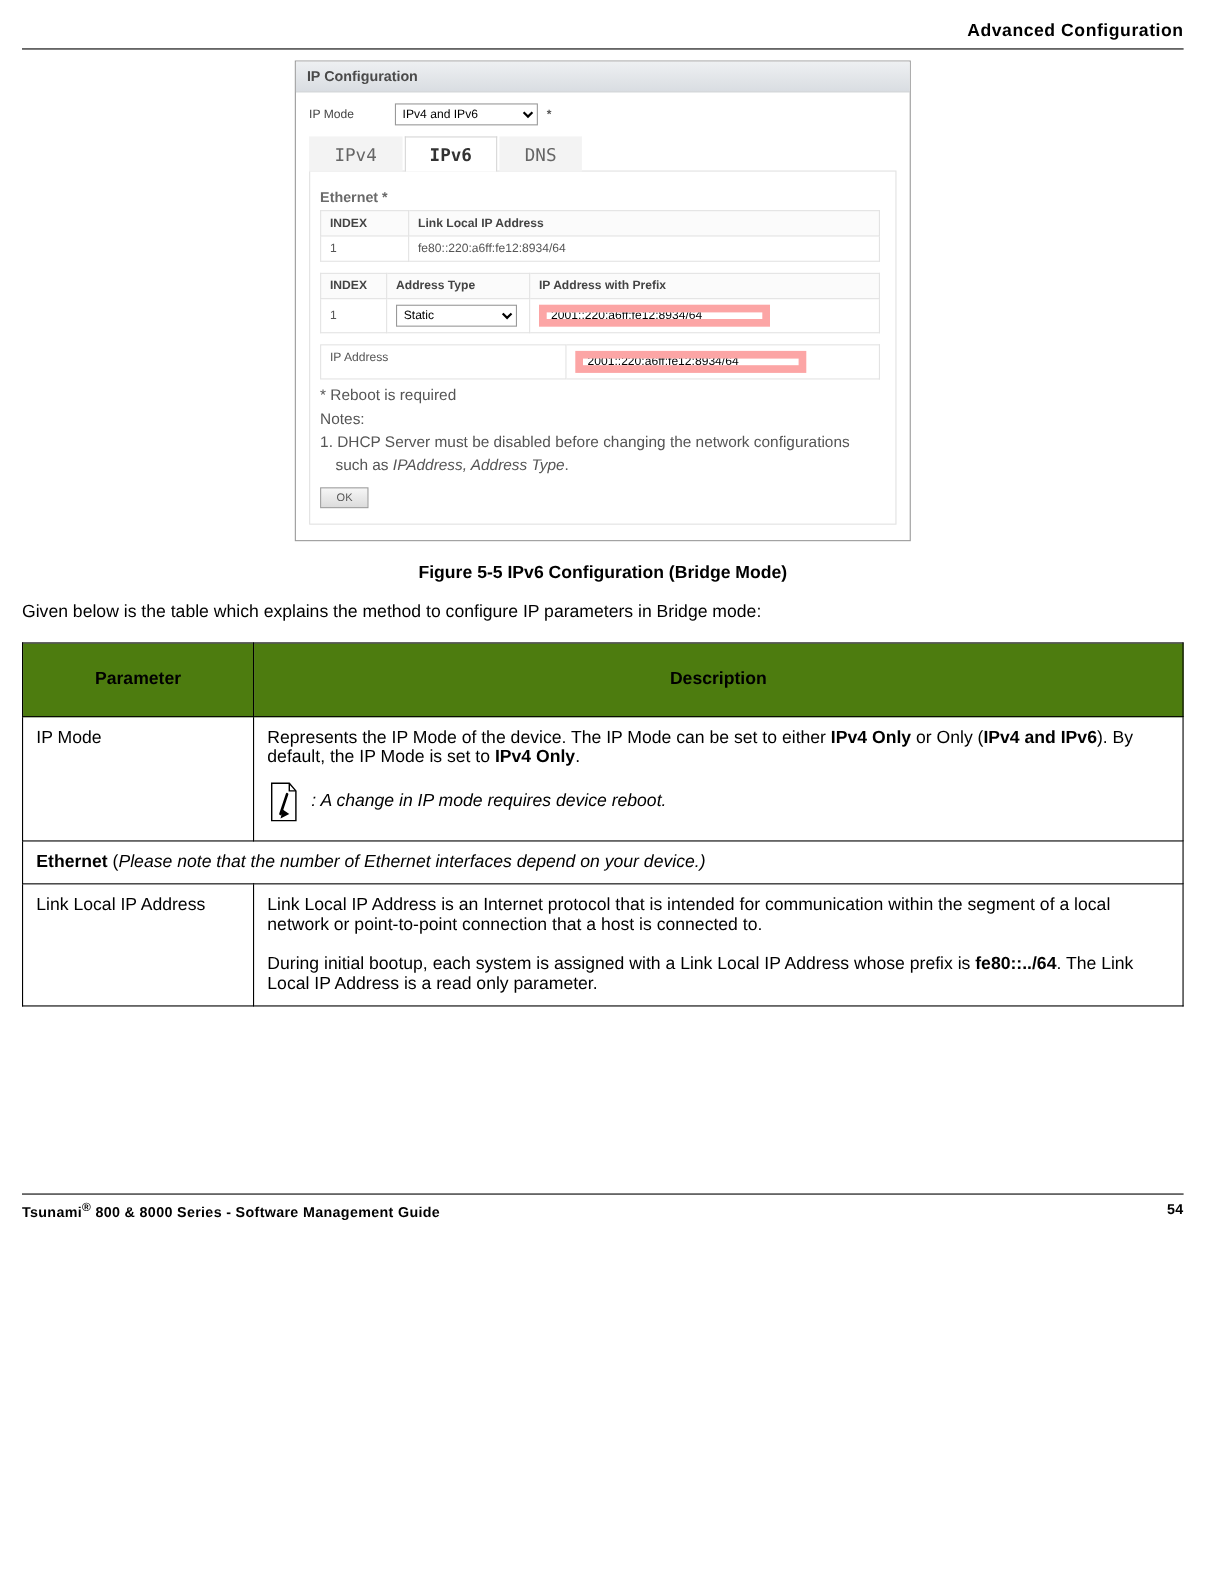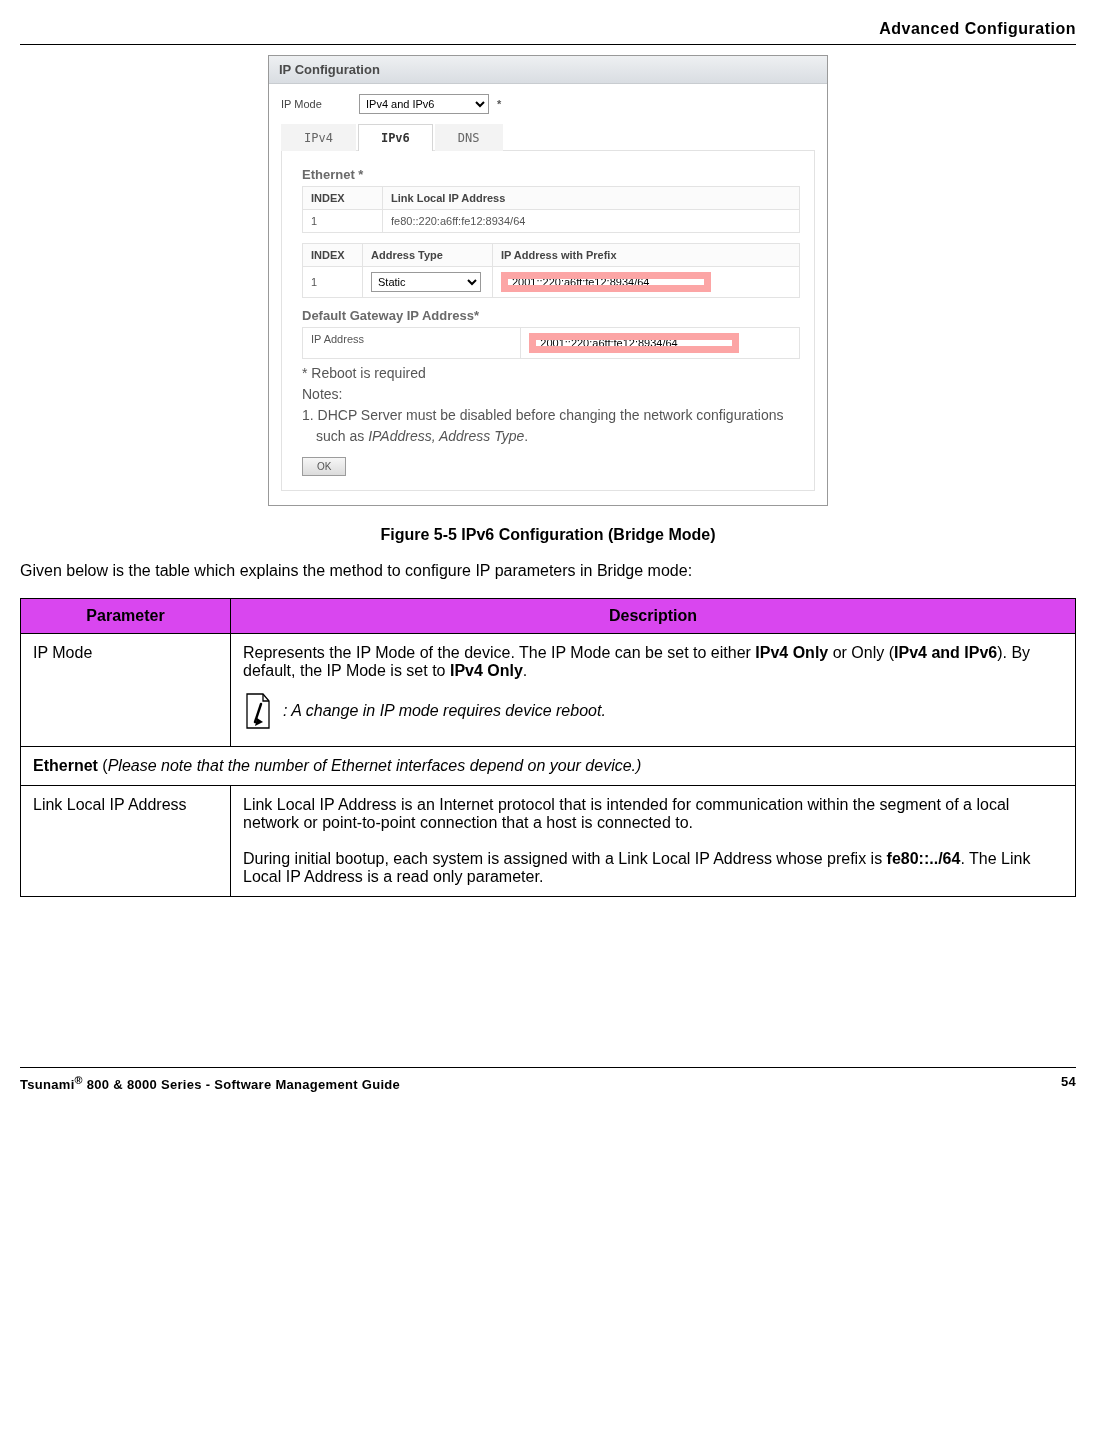--- a/index.html
+++ b/index.html
@@ -44,25 +44,25 @@
   .select {
     border:1px solid #999; background:#fff; height:20px; font-size:11px;
     padding: 1px 2px;
     -webkit-appearance: menulist;
   }
   .star { font-weight:bold; }
 
   .tabs { display:flex; gap:2px; margin:4px 0 0 0; }
   .tab {
     padding:6px 22px; border:1px solid transparent; border-bottom:none;
-    background:#f3f3f3; color:#666; font-family:Consolas,monospace; font-size:12px;
+    background:#f3f3f3; color:#666; font-family:Consolas,monospace; font-size:16px;
     cursor: pointer;
   }
   .tab.active { background:#fff; border-color:#d6d6d6; color:#333; font-weight:bold;}
-  .tab-panel { border:1px solid #e2e2e2; padding:10px 14px 14px 20px; margin-top:-1px;}
+  .tab-panel { border:1px solid #e2e2e2; padding:10px 14px 14px 9px; margin-top:-1px;}
 
   .sec-h { font-weight:bold; color:#6a6a6a; font-size:13px; margin:6px 0 4px 0;}
   .mini-table { width:100%; border-collapse:collapse; margin-bottom:10px;}
   .mini-table th, .mini-table td {
     border:1px solid #e3e3e3; padding:5px 8px; text-align:left;
     font-size:11px; color:#555;
   }
   .mini-table th { background:#fbfbfb; font-weight:bold; color:#444;}
   .text-input {
     border:7px solid #fca5a5; background:#fff; height:20px; font-size:11px;
@@ -78,21 +78,21 @@
     background:linear-gradient(#f6f6f6,#dcdcdc); color:#555; font-size:10px;
     cursor: pointer;
   }
 
   
   .figure-caption { text-align:center; font-weight:bold; font-size:16px; margin:20px 0 18px 0;}
   .intro-line { font-size:16px; margin:0 0 18px 0;}
 
   .doc-table { width:100%; border-collapse:collapse; font-size:16px;}
   .doc-table th {
-    background:#d946ef; border:1px solid #000; padding:8px 10px;
+    background:#4d7c0f; border:1px solid #000; padding:24px 10px;
     font-weight:bold; text-align:center;
   }
   .doc-table td { border:1px solid #000; padding:10px 12px; vertical-align:top;}
   .param-col { width:210px;}
   .note-row { display:flex; align-items:center; gap:10px; margin-top:12px; margin-bottom:6px;}
   .note-icon { width:30px; height:38px; flex:0 0 auto;}
   .i { font-style: italic; }
   .b { font-weight: bold; }
   .span-cell { text-align:left; }
 
@@ -156,21 +156,20 @@
                 <option>Static</option>
               </select>
             </td>
             <td>
               <input class="text-input" style="width: 210px;" value="2001::220:a6ff:fe12:8934/64">
             </td>
           </tr>
         </tbody>
           </table>
 
-        <div class="sec-h">Default Gateway IP Address*</div>
         <div class="gw-row">
           <div class="gw-label-cell">IP Address</div>
           <div class="gw-input-cell">
             <input class="text-input" style="width: 210px;" value="2001::220:a6ff:fe12:8934/64">
           </div>
         </div>
 
         <div class="notes">
           <div>* Reboot is required</div>
           <div>Notes:</div>

